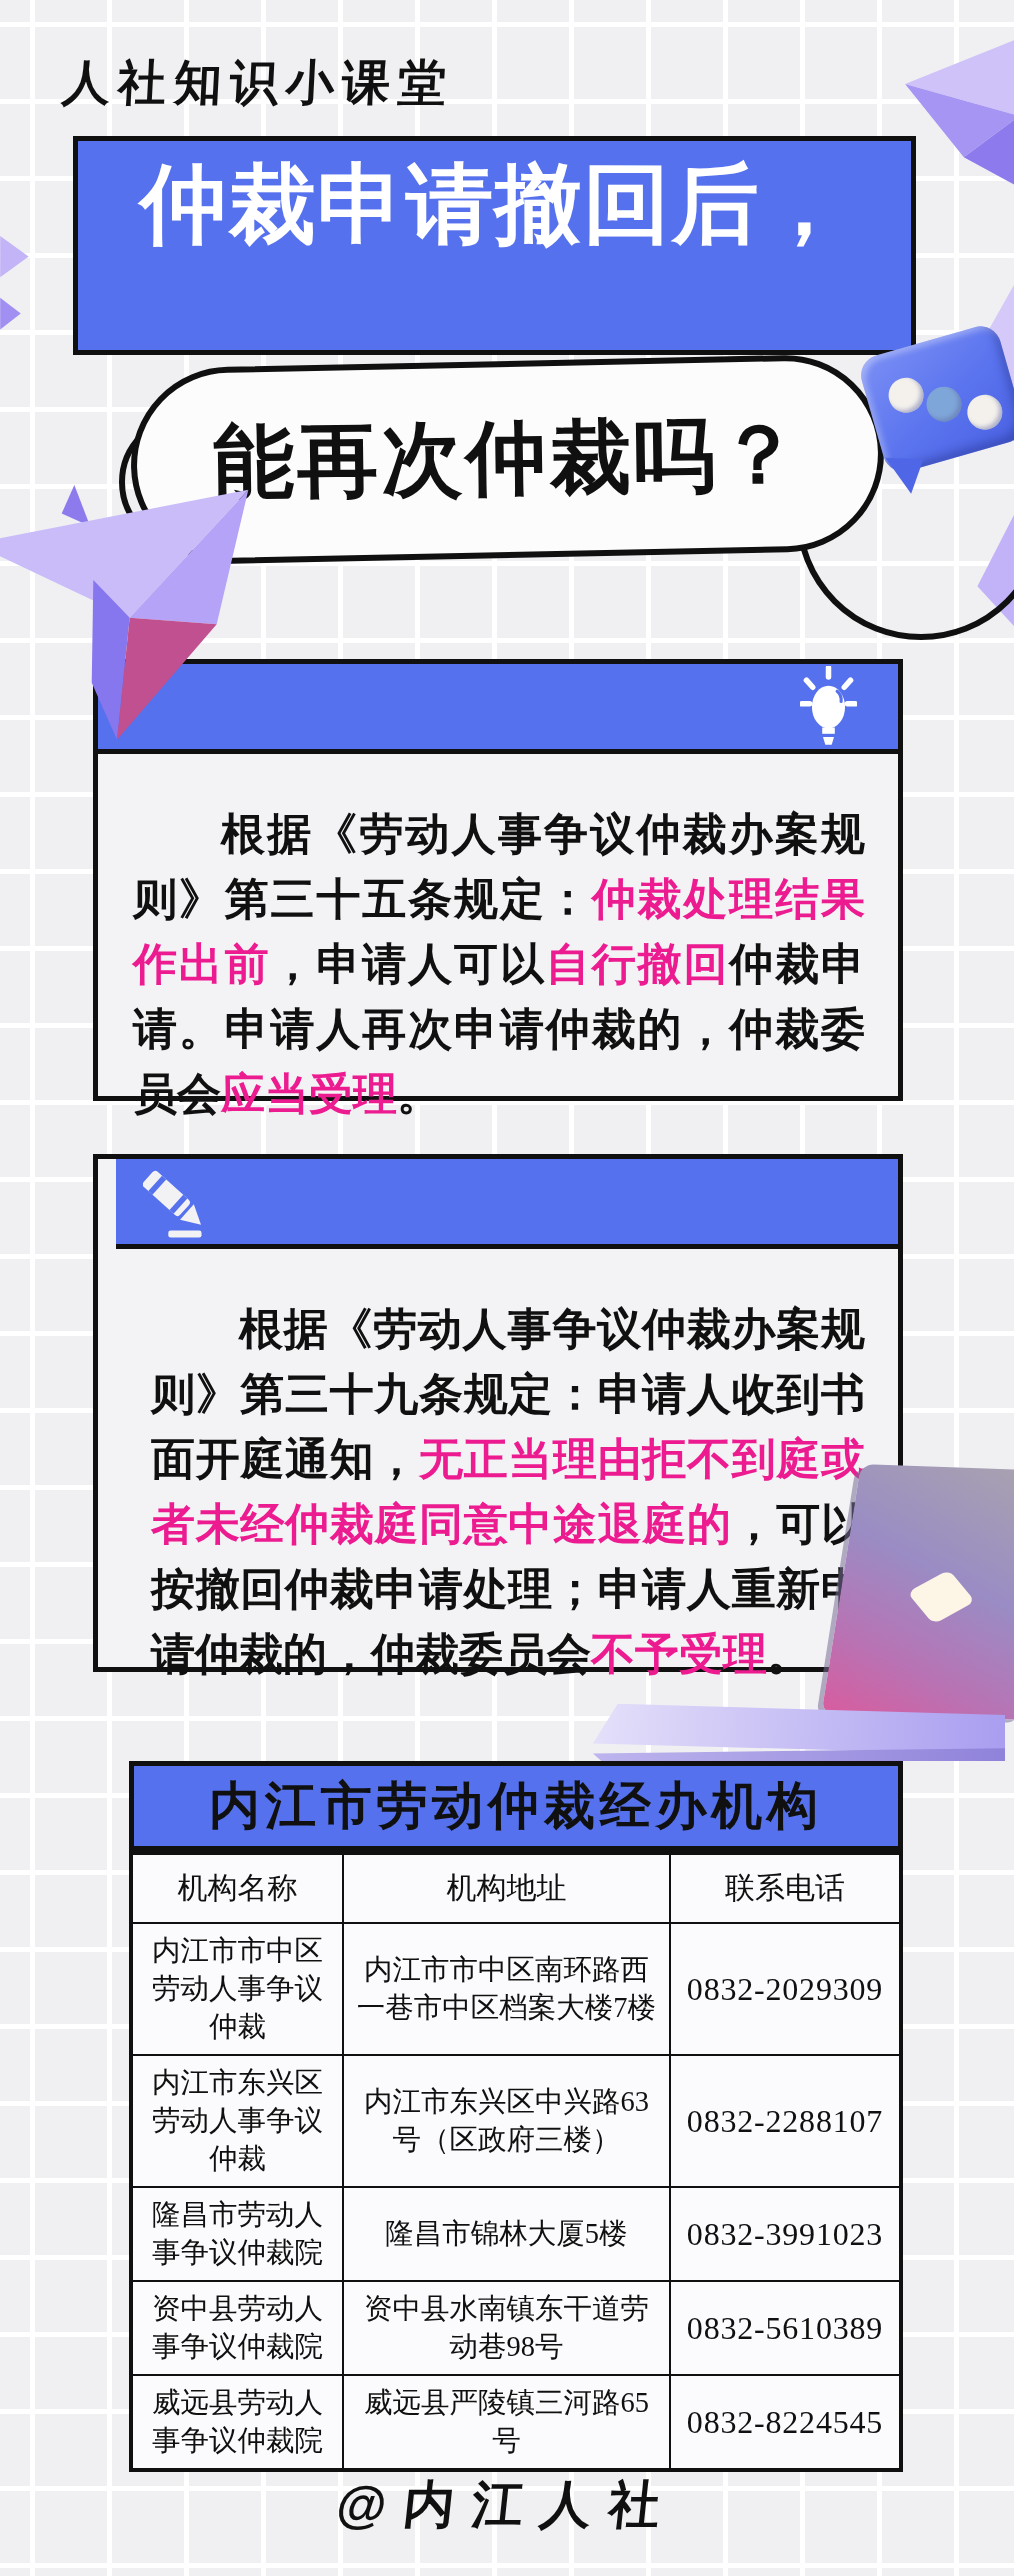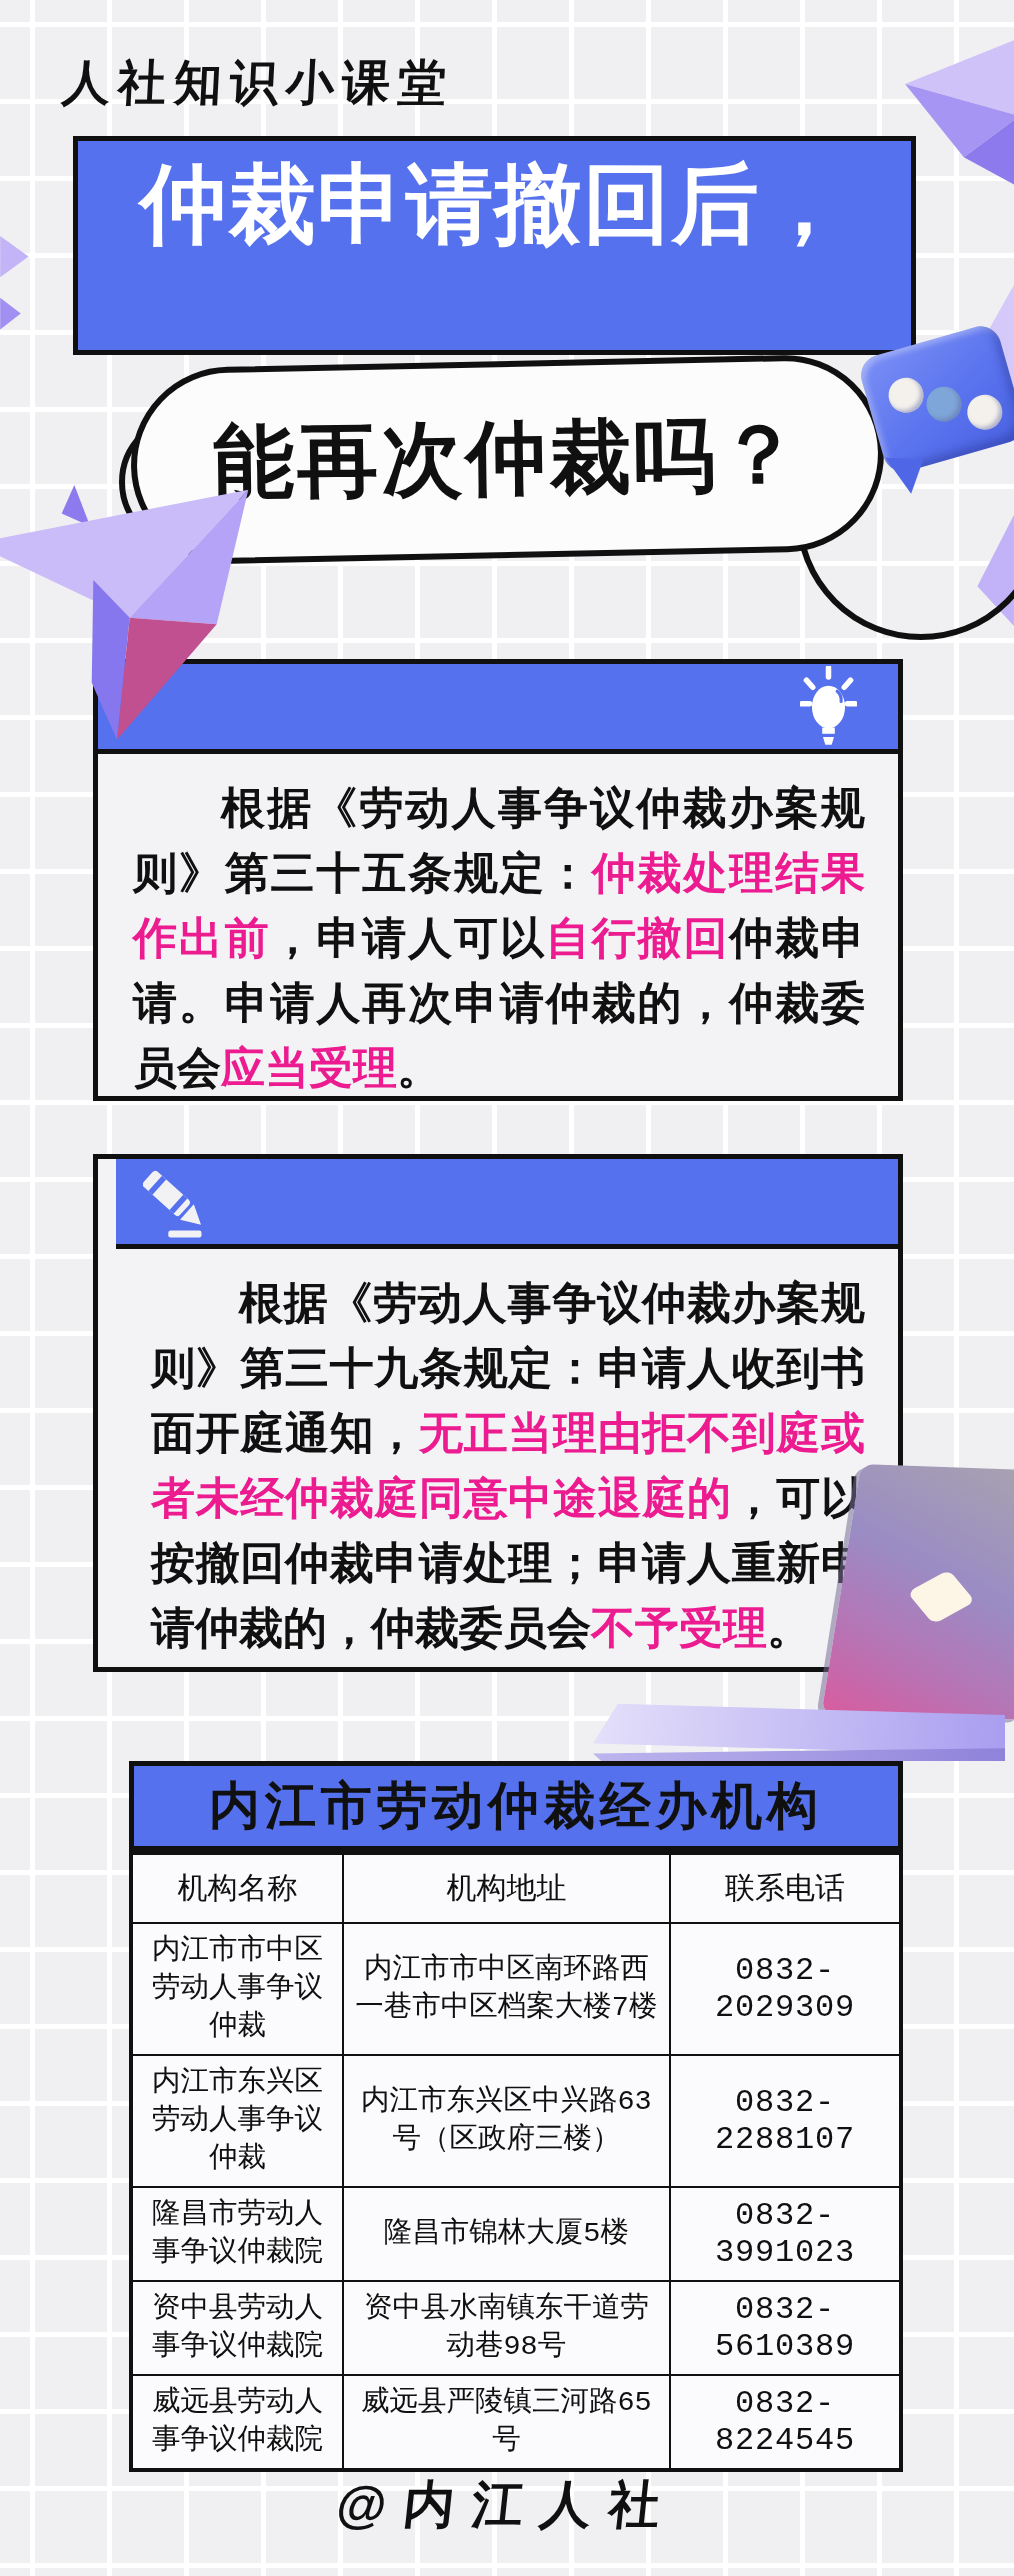--- a/index.html
+++ b/index.html
@@ -99,38 +99,38 @@
   }
   #card1 { top:659px;  height:442px; }
   #card2 { top:1154px; height:518px;padding-left:18px; }
   .card-head {
     height:90px; background:var(--accent,#5571ED);
     border-bottom:5.5px solid #101010;
     display:flex; align-items:center;
   }
   #card1 .card-head { justify-content:flex-end; padding-right:41px; }
   #card2 .card-head { justify-content:flex-start; padding-left:27px; }
-  .card-body { padding:20.6px 33px 0 35px; }
+  .card-body { padding:20.6px 33px 0 35px;margin-top:26px; }
   .rule-text {
     font-size:44px; line-height:65px; font-weight:bold; color:#101010;
     text-indent:2em; text-align:justify; letter-spacing:0;
   }
   .rule-text .hl { color:var(--hl,#EC1B90); }
 
   
   .table-section { position:absolute; left:93px; top:1761px; width:810px; z-index:2;padding-left:36px; }
   .table-title {
     background:var(--accent,#5571ED); border:5.5px solid #101010;
     height:90px; display:flex; align-items:center; justify-content:center;
     font-size:51px; font-weight:bold; color:#101010; letter-spacing:4.8px;
   }
   table.agencies {
     width:100%; border-collapse:collapse; background:#fbfbfd;
     border:4.8px solid #101010; border-top:4px solid #101010;
-    font-family:Liberation Mono, monospace;
+    font-family:Liberation Serif, serif;
   }
   table.agencies th, table.agencies td {
     border:2.4px solid #101010; text-align:center; vertical-align:middle;
     color:#101010; padding:8px 6.3px;
   }
   table.agencies th { font-size:30px; font-weight:normal; height:70px; }
   col.c-name { width:27.5%; } col.c-addr { width:42.5%; } col.c-tel { width:30%; }
   td.name, td.addr { font-size:28.5px; line-height:38px; }
   td.tel  { font-size:32px; letter-spacing:0.8px; }
   tr.r0 td { height:79px; } tr.r1 td { height:89px; } tr.r2 td { height:89px; }

